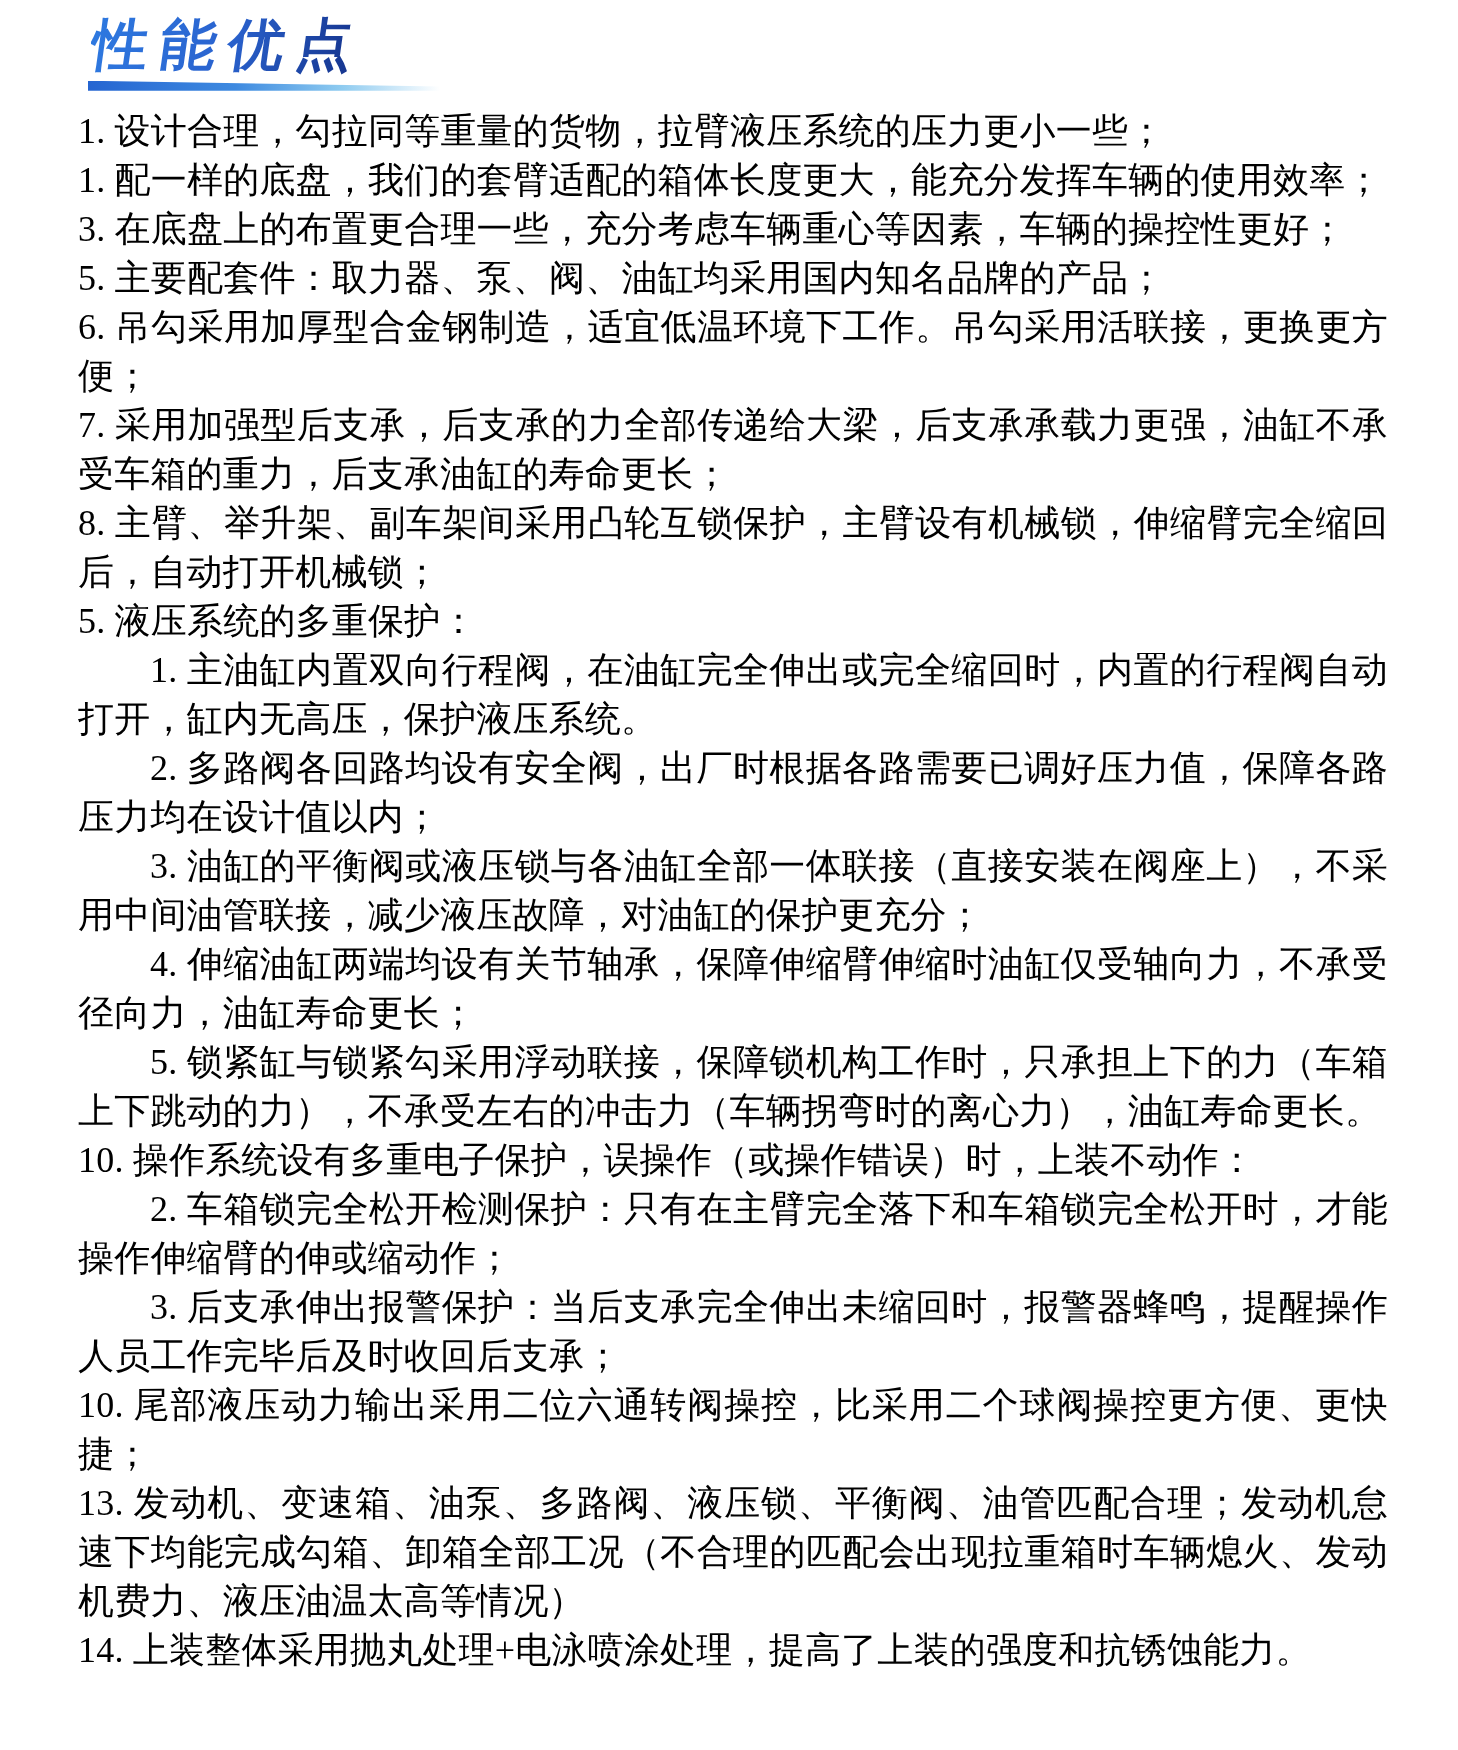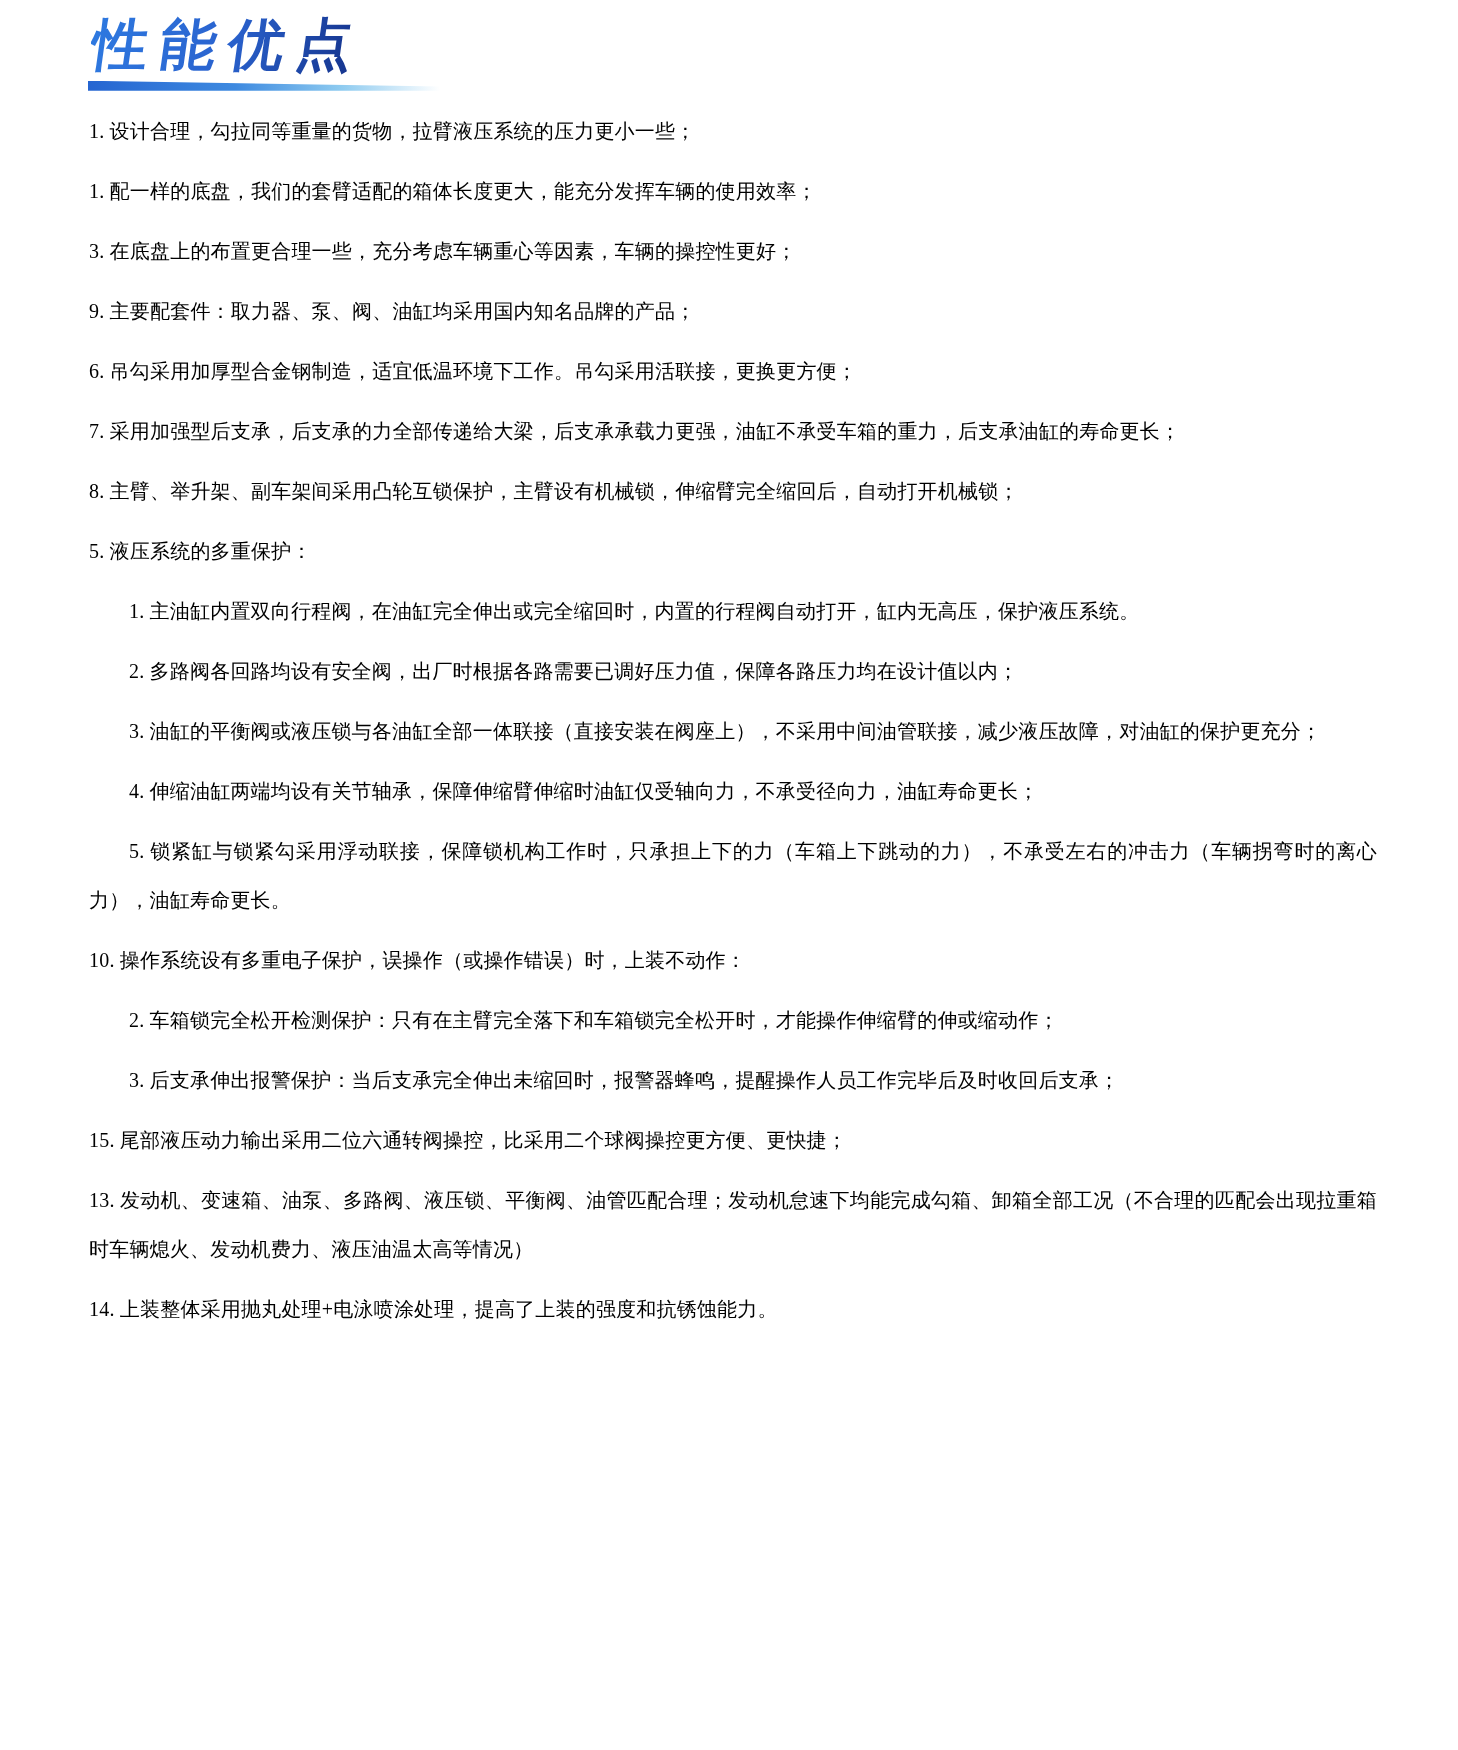--- a/index.html
+++ b/index.html
@@ -53,23 +53,23 @@
       #3e8ae0 42%,
       #8ecbf0 72%,
       rgba(236, 247, 253, 0) 100%);
     clip-path: polygon(0 0, 100% 58%, 100% 100%, 0 100%);
   }
   
   .feature-list {
     margin-top: 16px;
   }
   .feature-list p.item {
-    margin: 11px;
+    margin: 0;
     padding: 0;
-    font-size: 20px;
+    font-size: 36px;
     line-height: 49px;
     color: #000000;
     text-align: justify;
     letter-spacing: 0.2px;
   }
   .feature-list p.item.sub {
     text-indent: 2em;
   }
 </style>
 </head>
@@ -78,30 +78,30 @@
 <div class="page">
   <div class="title-wrap">
     <h1 class="page-title">性能优点</h1>
     <div class="title-underline"></div>
   </div>
 
   <div class="feature-list">
       <p class="item main">1. 设计合理，勾拉同等重量的货物，拉臂液压系统的压力更小一些；</p>
       <p class="item main">1. 配一样的底盘，我们的套臂适配的箱体长度更大，能充分发挥车辆的使用效率；</p>
       <p class="item main">3. 在底盘上的布置更合理一些，充分考虑车辆重心等因素，车辆的操控性更好；</p>
-      <p class="item main">9. 主要配套件：取力器、泵、阀、油缸均采用国内知名品牌的产品；</p>
+      <p class="item main">5. 主要配套件：取力器、泵、阀、油缸均采用国内知名品牌的产品；</p>
       <p class="item main">6. 吊勾采用加厚型合金钢制造，适宜低温环境下工作。吊勾采用活联接，更换更方便；</p>
       <p class="item main">7. 采用加强型后支承，后支承的力全部传递给大梁，后支承承载力更强，油缸不承受车箱的重力，后支承油缸的寿命更长；</p>
       <p class="item main">8. 主臂、举升架、副车架间采用凸轮互锁保护，主臂设有机械锁，伸缩臂完全缩回后，自动打开机械锁；</p>
       <p class="item main">5. 液压系统的多重保护：</p>
       <p class="item sub">1. 主油缸内置双向行程阀，在油缸完全伸出或完全缩回时，内置的行程阀自动打开，缸内无高压，保护液压系统。</p>
       <p class="item sub">2. 多路阀各回路均设有安全阀，出厂时根据各路需要已调好压力值，保障各路压力均在设计值以内；</p>
       <p class="item sub">3. 油缸的平衡阀或液压锁与各油缸全部一体联接（直接安装在阀座上），不采用中间油管联接，减少液压故障，对油缸的保护更充分；</p>
       <p class="item sub">4. 伸缩油缸两端均设有关节轴承，保障伸缩臂伸缩时油缸仅受轴向力，不承受径向力，油缸寿命更长；</p>
       <p class="item sub">5. 锁紧缸与锁紧勾采用浮动联接，保障锁机构工作时，只承担上下的力（车箱上下跳动的力），不承受左右的冲击力（车辆拐弯时的离心力），油缸寿命更长。</p>
       <p class="item main">10. 操作系统设有多重电子保护，误操作（或操作错误）时，上装不动作：</p>
       <p class="item sub">2. 车箱锁完全松开检测保护：只有在主臂完全落下和车箱锁完全松开时，才能操作伸缩臂的伸或缩动作；</p>
       <p class="item sub">3. 后支承伸出报警保护：当后支承完全伸出未缩回时，报警器蜂鸣，提醒操作人员工作完毕后及时收回后支承；</p>
-      <p class="item main">15. 尾部液压动力输出采用二位六通转阀操控，比采用二个球阀操控更方便、更快捷；</p>
+      <p class="item main">10. 尾部液压动力输出采用二位六通转阀操控，比采用二个球阀操控更方便、更快捷；</p>
       <p class="item main">13. 发动机、变速箱、油泵、多路阀、液压锁、平衡阀、油管匹配合理；发动机怠速下均能完成勾箱、卸箱全部工况（不合理的匹配会出现拉重箱时车辆熄火、发动机费力、液压油温太高等情况）</p>
       <p class="item main">14. 上装整体采用抛丸处理+电泳喷涂处理，提高了上装的强度和抗锈蚀能力。</p>
     </div>
 </div>
 
 </body></html>

